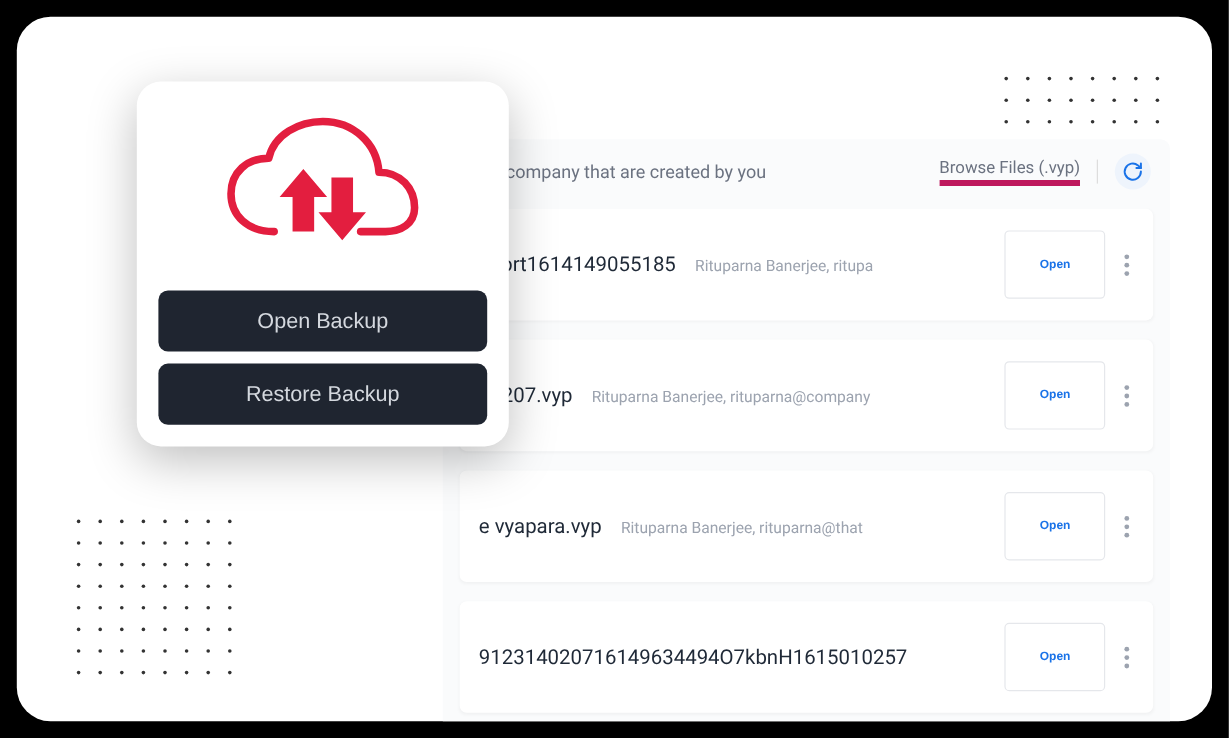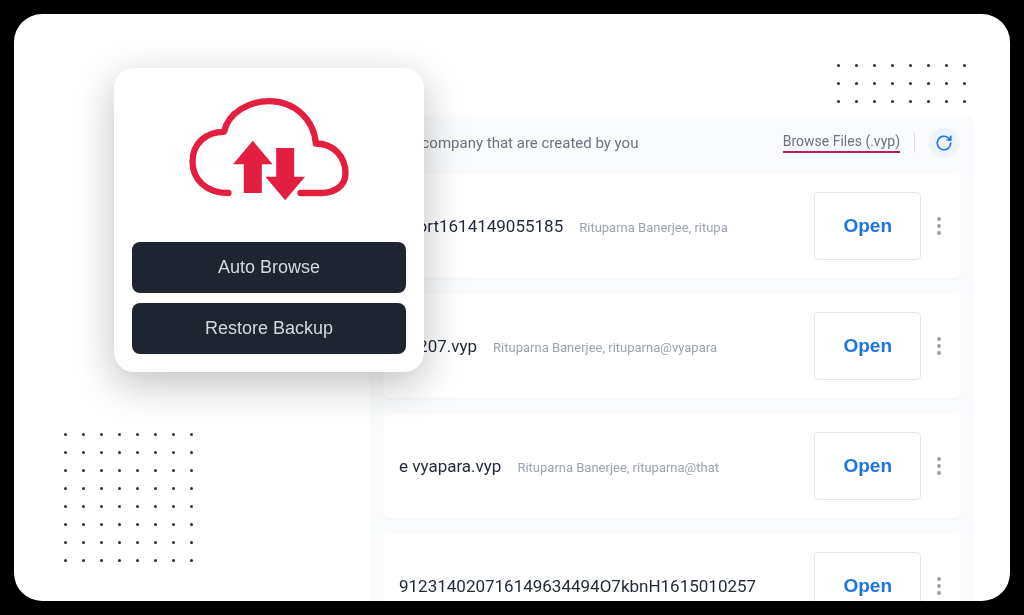--- a/index.html
+++ b/index.html
@@ -66,21 +66,21 @@
       flex: 1;
     }
     .header-actions {
       display: flex;
       align-items: center;
       gap: 14px;
     }
     .browse-link {
       color: #6b7280;
       font-size: 14px;
-      border-bottom: 2px solid #be185d;
+      border-bottom: 5px solid #be185d;
       padding-bottom: 2px;
       cursor: pointer;
     }
     .divider-v {
       width: 1px;
       height: 20px;
       background: #ddd;
     }
     .refresh-btn {
       width: 30px;
@@ -120,21 +120,21 @@
     .file-meta {
       color: #9ca3af;
       font-size: 13px;
       margin-left: 16px;
     }
     .open-btn {
       border: 1px solid #e5e7eb;
       background: #fff;
       color: #1a73e8;
       font-weight: 600;
-      font-size: 19px;
+      font-size: 10px;
       padding: 22px 28px;
       border-radius: 4px;
       cursor: pointer;
     }
     .more-btn {
       cursor: pointer;
       padding: 6px 4px;
       display: flex;
       flex-direction: column;
       gap: 3px;
@@ -299,21 +299,21 @@
         <button class="open-btn">Open</button>
         <div class="more-btn">
           <span class="more-dot"></span>
             <span class="more-dot"></span>
             <span class="more-dot"></span>
         </div>
       </div>
       <div class="file-row">
         <div class="file-info">
           <span class="file-name">40207.vyp</span>
-            <span class="file-meta">Rituparna Banerjee, rituparna@vyapara</span>
+            <span class="file-meta">Rituparna Banerjee, rituparna@company</span>
         </div>
         <button class="open-btn">Open</button>
         <div class="more-btn">
           <span class="more-dot"></span>
             <span class="more-dot"></span>
             <span class="more-dot"></span>
         </div>
       </div>
       <div class="file-row">
         <div class="file-info">
@@ -348,17 +348,17 @@
                C 30 110 15 95 15 75 
                C 15 55 30 42 50 42 
                C 55 20 78 8 100 8 
                C 128 8 150 28 152 55 
                C 172 55 185 70 185 88 
                C 185 103 172 110 158 110 
                L 135 110" fill="none" stroke="#e31e3f" stroke-width="7" stroke-linecap="round" stroke-linejoin="round"></path>
       <path d="M 72 110 L 72 78 L 60 78 L 82 52 L 104 78 L 92 78 L 92 110 Z" fill="#e31e3f"></path>
       <path d="M 108 60 L 108 92 L 96 92 L 118 118 L 140 92 L 128 92 L 128 60 Z" fill="#e31e3f"></path>
     </svg>
-    <button class="backup-btn">Auto Browse</button>
+    <button class="backup-btn">Open Backup</button>
     <button class="backup-btn">Restore Backup</button>
   </div>
 
 </div>
 
 </body></html>

